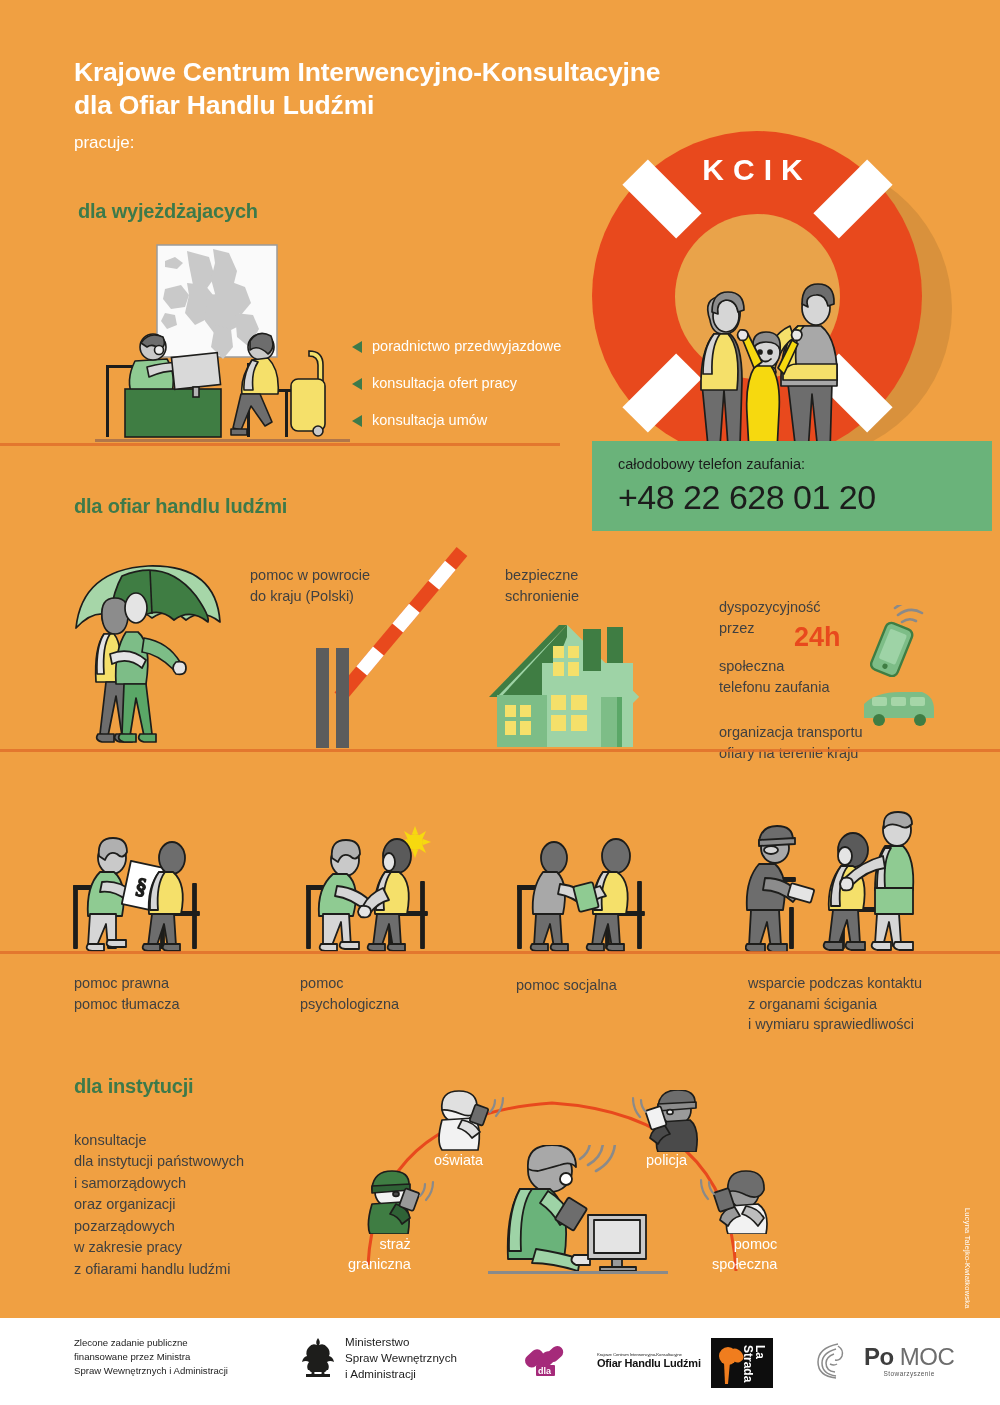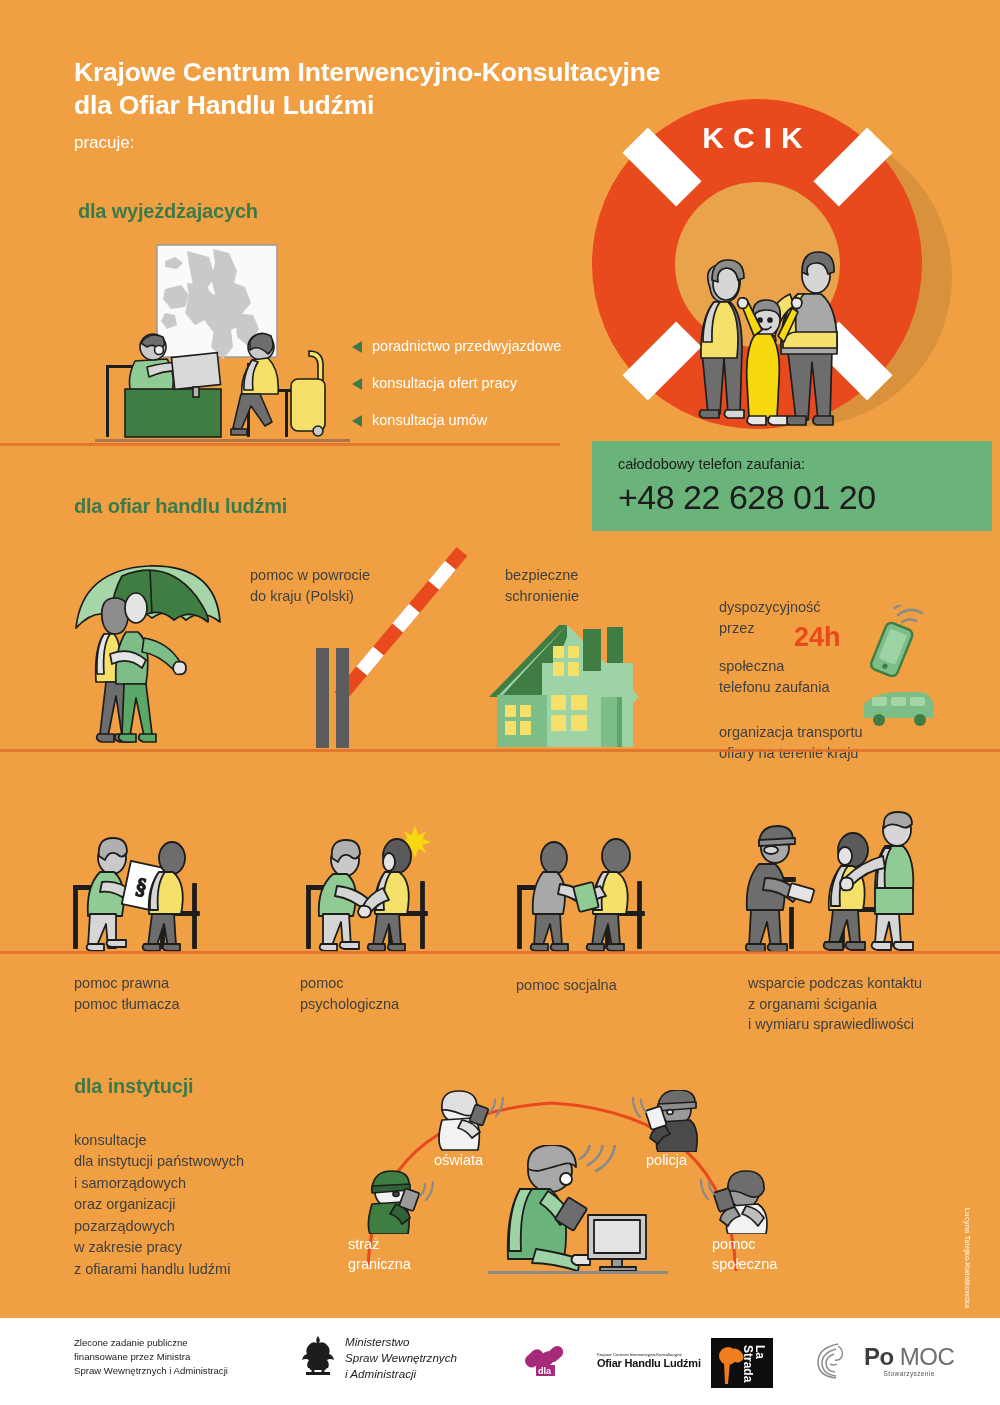--- a/index.html
+++ b/index.html
@@ -39,21 +39,21 @@
   
   .bullets{position:absolute;left:352px;top:338px;}
   .bullet{display:flex;align-items:flex-start;margin-bottom:21px;}
   .tri{
     width:0;height:0;border-top:6.5px solid transparent;border-bottom:6.5px solid transparent;
     border-right:10px solid #3d7a4a;margin-right:10px;margin-top:3px;flex:none;
   }
   .bullet span{color:#fff;font-size:14.5px;}
 
   
-  .ring-wrap{position:absolute;left:592px;top:99px;width:360px;height:360px;}
+  .ring-wrap{position:absolute;left:592px;top:131px;width:360px;height:360px;}
   .ring-shadow{
     position:absolute;left:60px;top:28px;width:300px;height:300px;border-radius:50%;
     background:#d9913c;
   }
   .ring{
     position:absolute;left:0;top:0;width:330px;height:330px;border-radius:50%;
     background:#e8491d;
   }
   .ring-hole{
     position:absolute;left:82.5px;top:82.5px;width:165px;height:165px;border-radius:50%;
@@ -87,36 +87,36 @@
   .h24{position:absolute;left:794px;top:622px;color:#e8491d;font-weight:bold;font-size:27px;}
 
   
   #lbl-prawna{left:74px;top:973px;}
   #lbl-psych{left:300px;top:973px;}
   #lbl-socjalna{left:516px;top:975px;}
   #lbl-wsparcie{left:748px;top:973px;}
 
   
   #lbl-konsultacje{left:74px;top:1130px;line-height:1.48;}
-  .node-lbl{position:absolute;color:#ffffff;font-size:14.5px;line-height:1.4;}
+  .node-lbl{position:absolute;color:#ffffff;font-size:14.5px;line-height:1.4;text-align:right;}
   #nl-oswiata{left:434px;top:1150px;}
   #nl-policja{left:646px;top:1150px;}
   #nl-straz{left:348px;top:1234px;}
   #nl-pomocsp{left:712px;top:1234px;}
 
   
   .credit{
     position:absolute;left:963px;top:1208px;color:#ffffff;font-size:7.5px;
     writing-mode:vertical-rl;white-space:nowrap;letter-spacing:.2px;
   }
 
   
   .footer{position:absolute;left:0;top:1318px;width:1000px;height:87px;background:#ffffff;}
   .f-text{position:absolute;left:74px;top:18px;color:#1c1c1c;font-size:9.6px;line-height:1.48;}
-  .f-minis{position:absolute;left:300px;top:16px;display:flex;align-items:flex-start;font-style:italic;}
+  .f-minis{position:absolute;left:300px;top:16px;display:flex;align-items:center;}
   .f-minis .mtext{color:#1c1c1c;font-size:11.6px;line-height:1.36;margin-left:9px;}
   .f-kcik{position:absolute;left:519px;top:24px;display:flex;align-items:center;gap:23px;}
   .f-kcik .ktext{margin-left:5px;}
   .f-kcik .ksmall{font-size:4.3px;color:#222;letter-spacing:-.1px;}
   .f-kcik .kbig{font-size:11px;font-weight:bold;color:#111;letter-spacing:-.2px;}
   .f-strada{position:absolute;left:711px;top:20px;width:62px;height:50px;background:#0d0d0d;overflow:hidden;}
   .f-pomoc{position:absolute;left:812px;top:22px;display:flex;align-items:center;}
   .f-pomoc .ptxt{margin-left:4px;}
   .f-pomoc .pbig{font-size:24px;color:#6d6d6d;letter-spacing:-.5px;}
   .f-pomoc .pbig b{color:#3d3d3d;font-weight:bold;}

